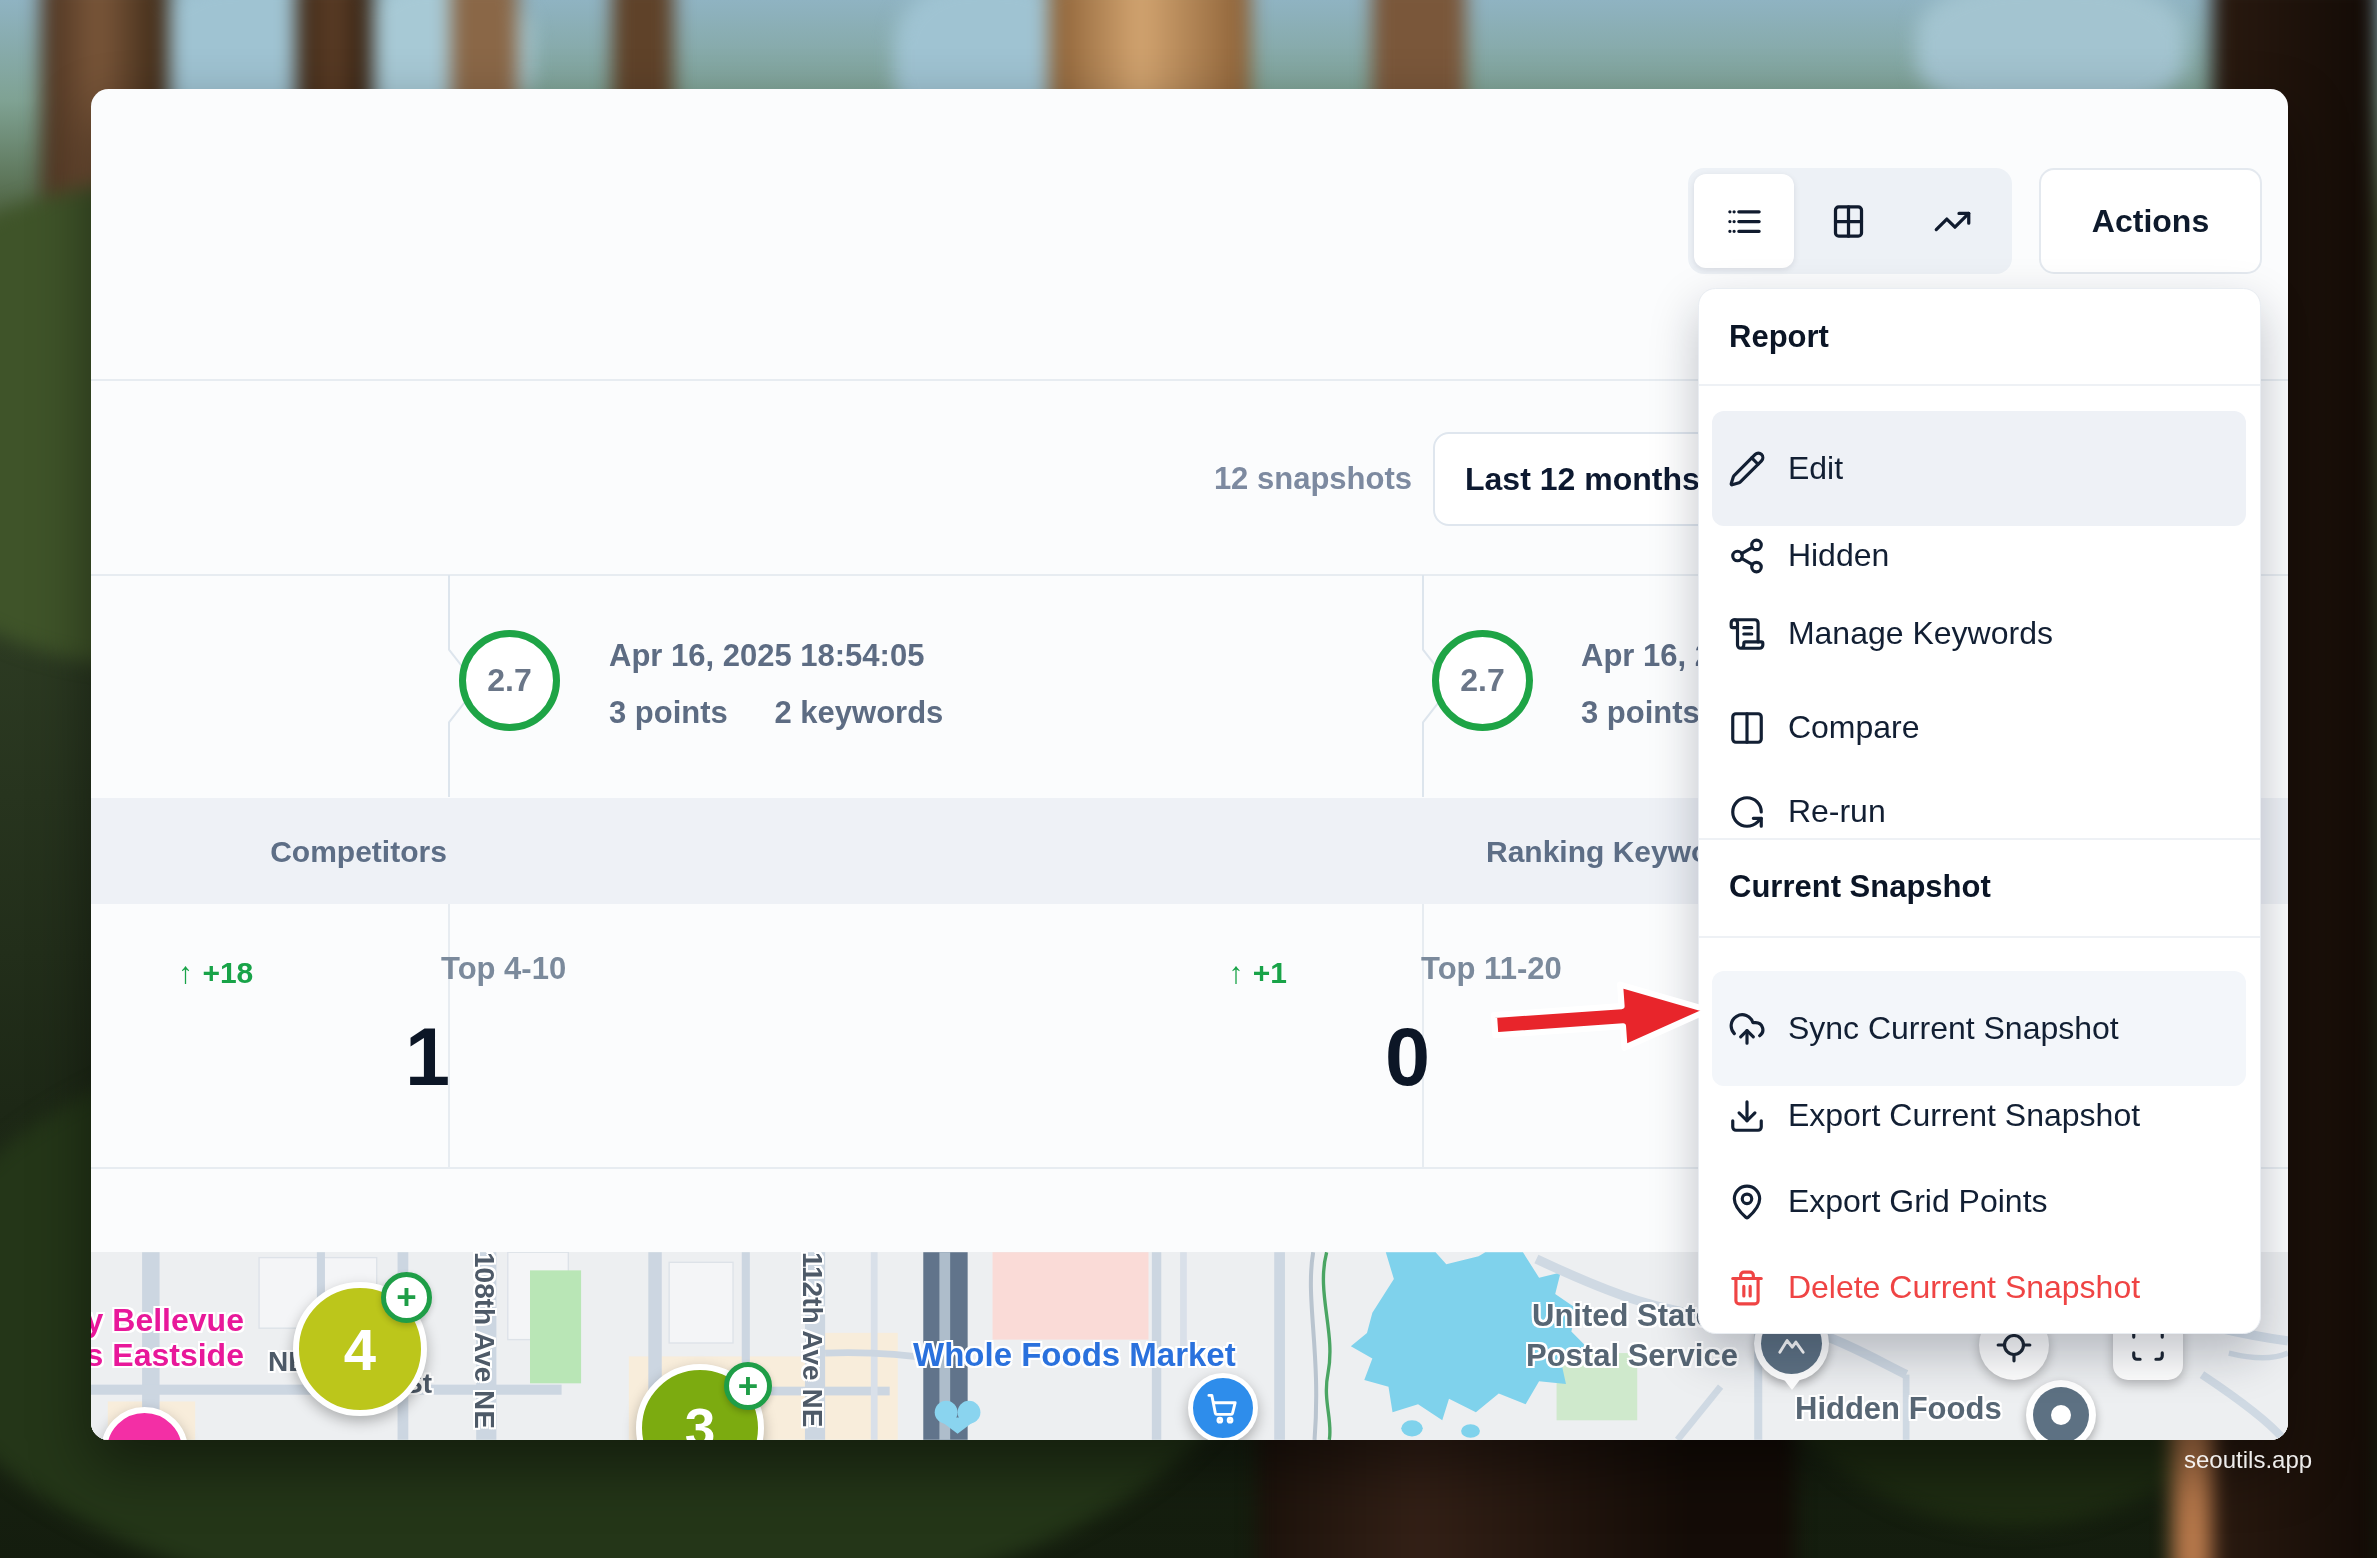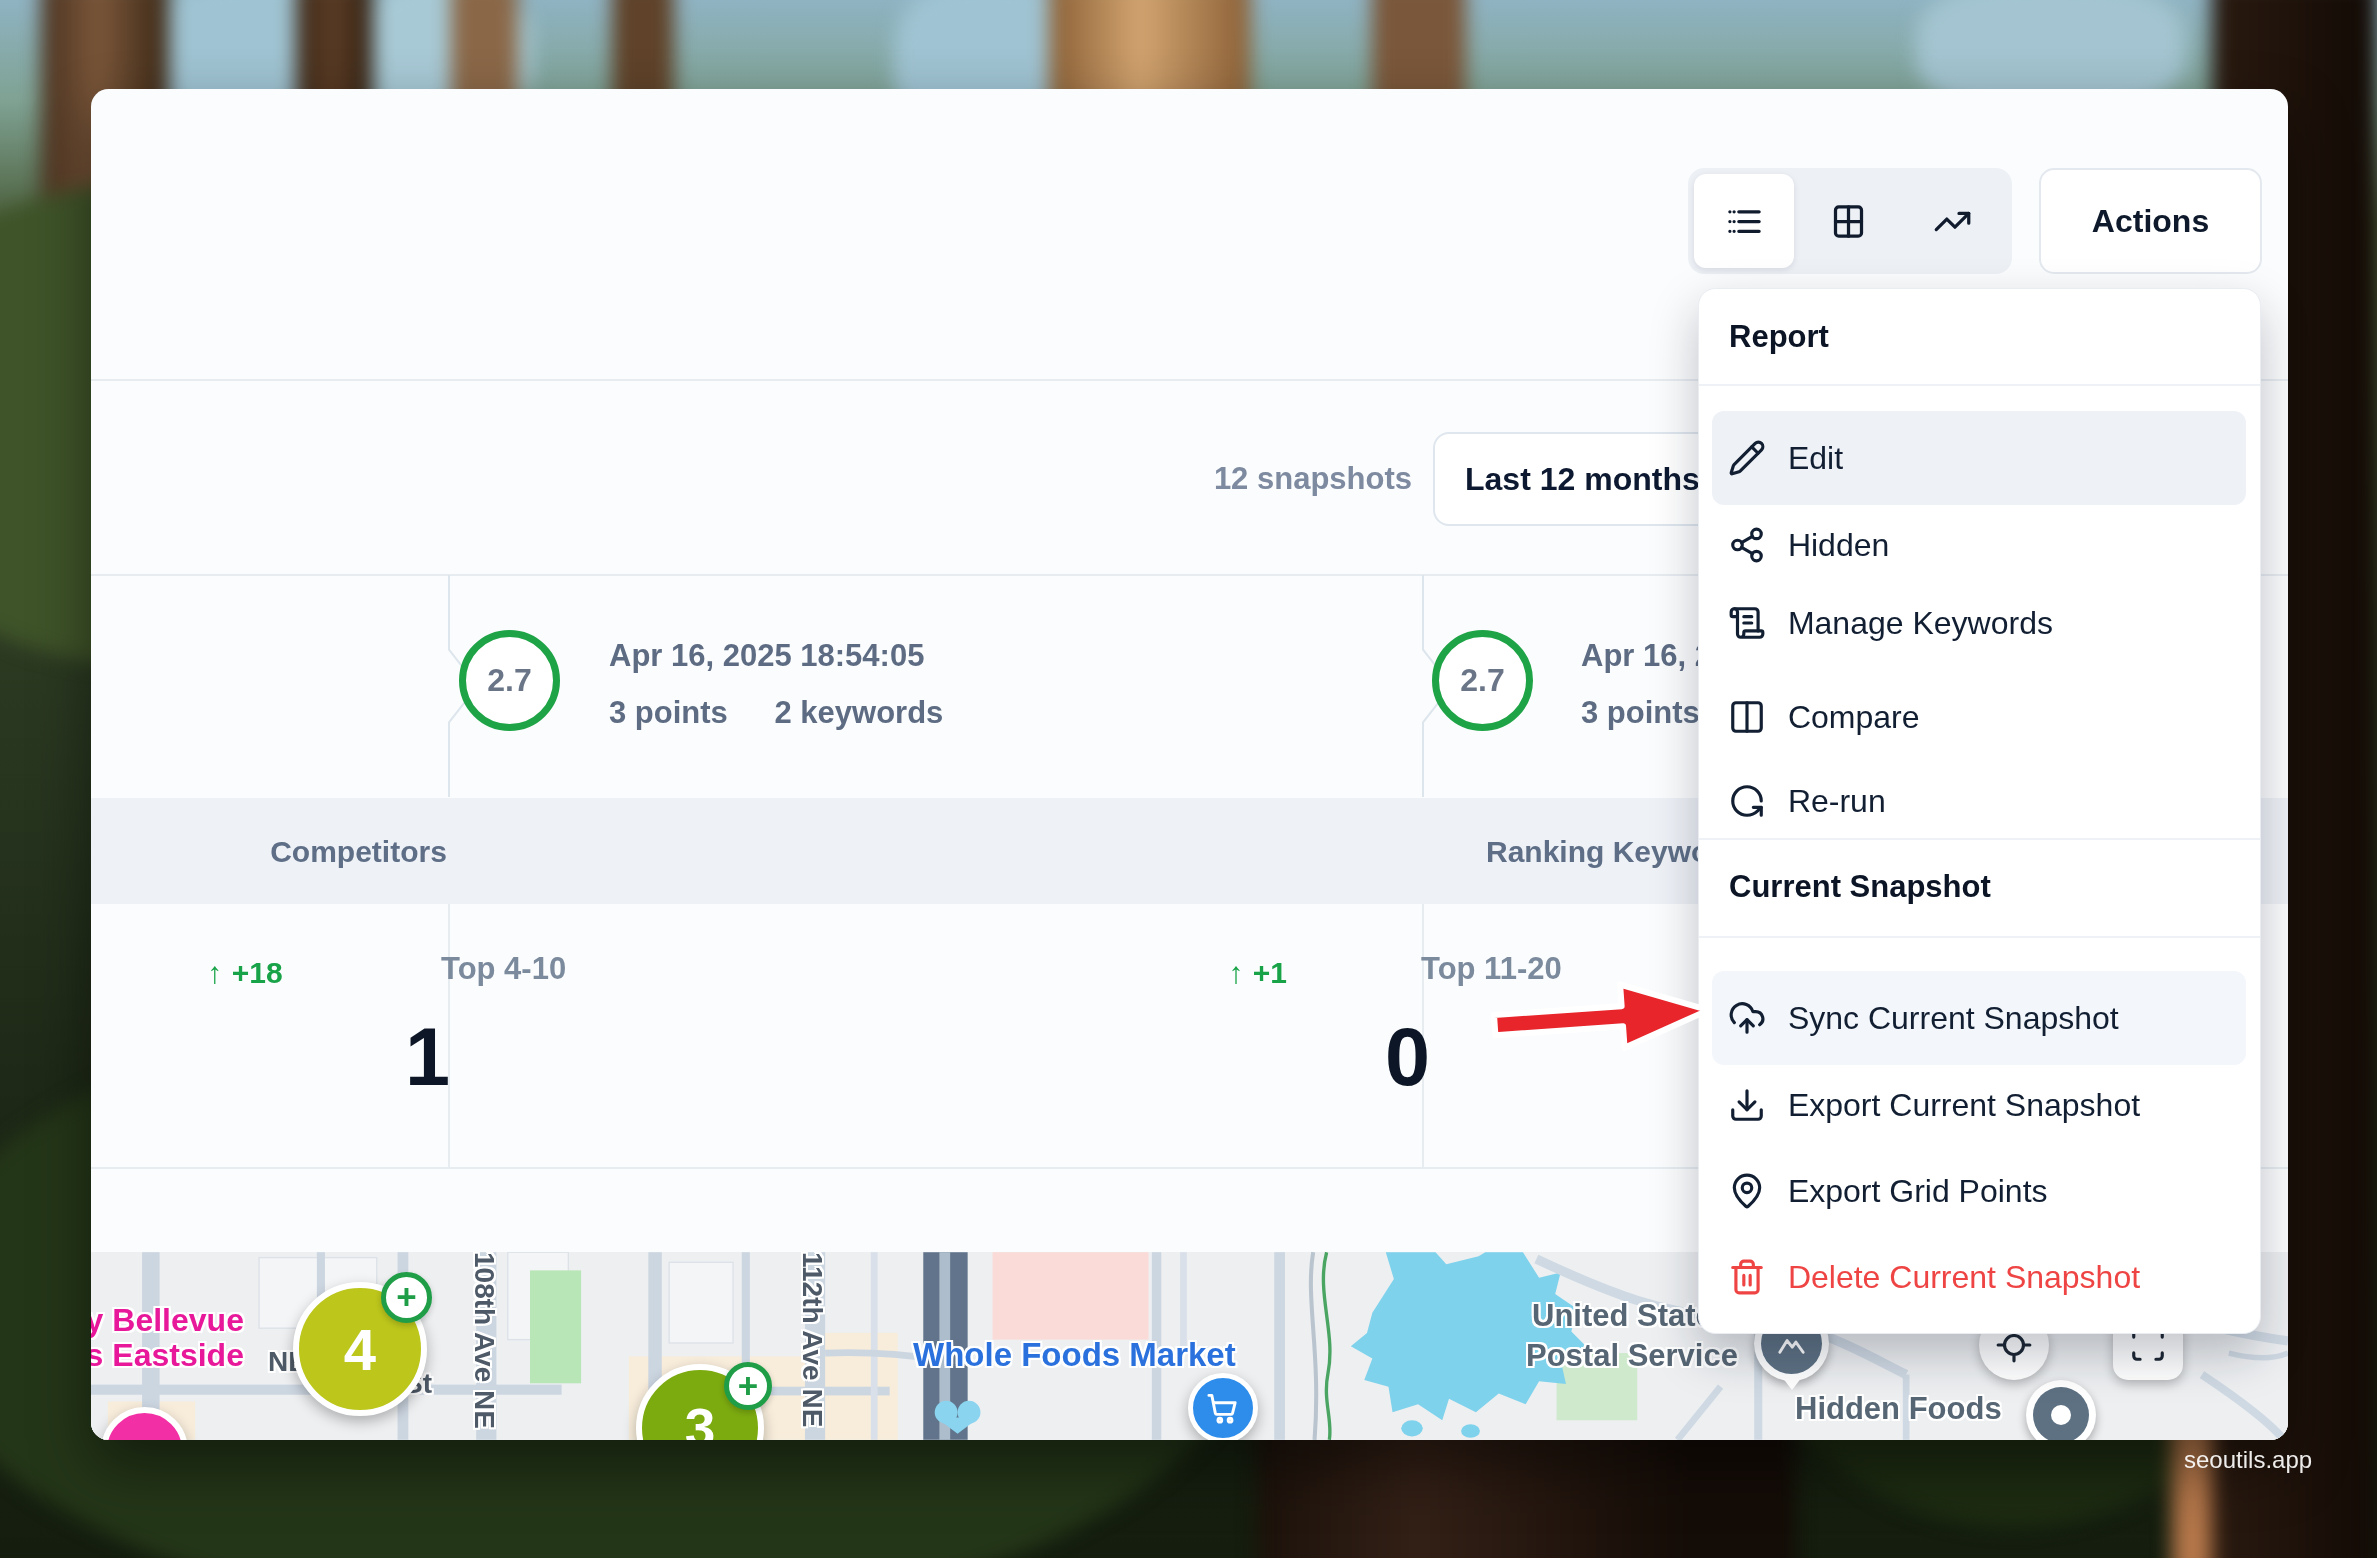--- a/index.html
+++ b/index.html
@@ -68,21 +68,21 @@
   .pin{position:absolute;background:#fff;border-radius:50%;box-shadow:0 4px 9.4px rgba(0,0,0,.3);
        display:flex;align-items:center;justify-content:center;}
   .pin .inner{border-radius:50%;background:#5d7183;display:flex;align-items:center;justify-content:center;}
   .pin .tail{position:absolute;bottom:-9.4px;left:50%;transform:translateX(-50%);width:0;height:0;
              border-left:10.8px solid transparent;border-right:10.8px solid transparent;border-top:13.4px solid #fff;}
   
   .menu{left:1698px;top:288px;width:563px;height:1046px;background:#fff;border:1.3px solid #e9edf2;border-radius:17.5px;
         box-sizing:border-box;box-shadow:0 20px 47px rgba(15,23,42,.25);z-index:50;}
   .menu-label{position:absolute;left:30px;font-size:31px;font-weight:700;color:#0b1526;}
   .menu-sep{position:absolute;left:0;width:100%;height:2px;background:#eef1f5;}
-  .menu-item{position:absolute;left:13.4px;width:534px;height:94px;border-radius:12px;display:flex;align-items:center;
+  .menu-item{position:absolute;left:13.4px;width:534px;height:115px;border-radius:12px;display:flex;align-items:center;
              padding-left:16px;box-sizing:border-box;gap:21.5px;font-size:32px;color:#121f33;}
   .menu-item svg{width:38px;height:38px;flex:0 0 auto;}
   .menu-item.hl1{background:#eef1f6;}
   .menu-item.hl2{background:#f3f6fa;}
   .menu-item.danger{color:#ef4444;}
   
   .arrow{left:1489px;top:967px;z-index:60;}
   .watermark{left:2184px;top:1446px;font-size:24px;color:rgba(255,255,255,.92);z-index:70;}
   svg.icon{fill:none;stroke:currentColor;stroke-width:2;stroke-linecap:round;stroke-linejoin:round;}
 </style>
@@ -173,21 +173,21 @@
   </div>
 
   <div class="abs band">
     <div class="abs band-label" style="left:133px;top:37px;width:269px;text-align:center;">Competitors</div>
     <div class="abs band-label" style="left:1395px;top:37px;">Ranking Keywords</div>
   </div>
 
   <div class="abs vline" style="left:357px;top:815px;height:264px;"></div>
   <div class="abs vline" style="left:1331px;top:815px;height:264px;"></div>
 
-  <div class="abs delta" style="left:87px;top:867px;width:134px;text-align:center;">
+  <div class="abs delta" style="left:87px;top:867px;width:134px;text-align:left;">
     <span class="up">↑</span><span>+18</span>
   </div>
 
   <div class="abs cell-label" style="left:314px;top:862px;">Top 4-10</div>
   <div class="abs cell-value" style="left:314px;top:922px;">1</div>
 
   <div class="abs delta" style="left:1062px;top:867px;width:134px;text-align:right;">
     <span class="up">↑</span><span>+1</span>
   </div>
 

